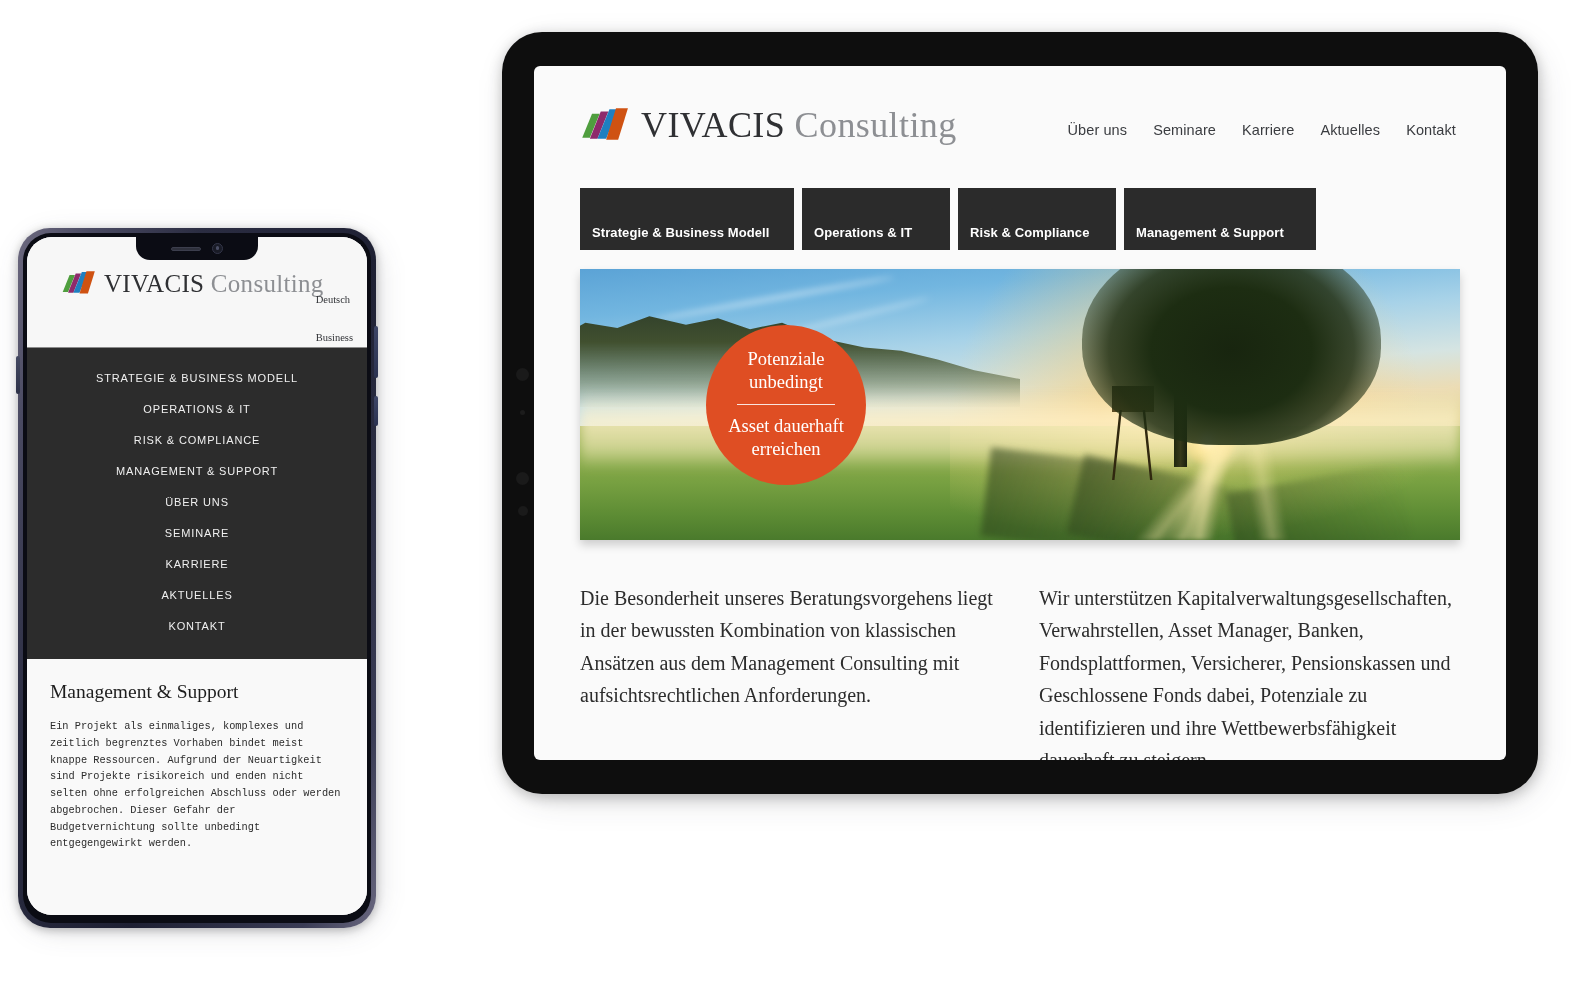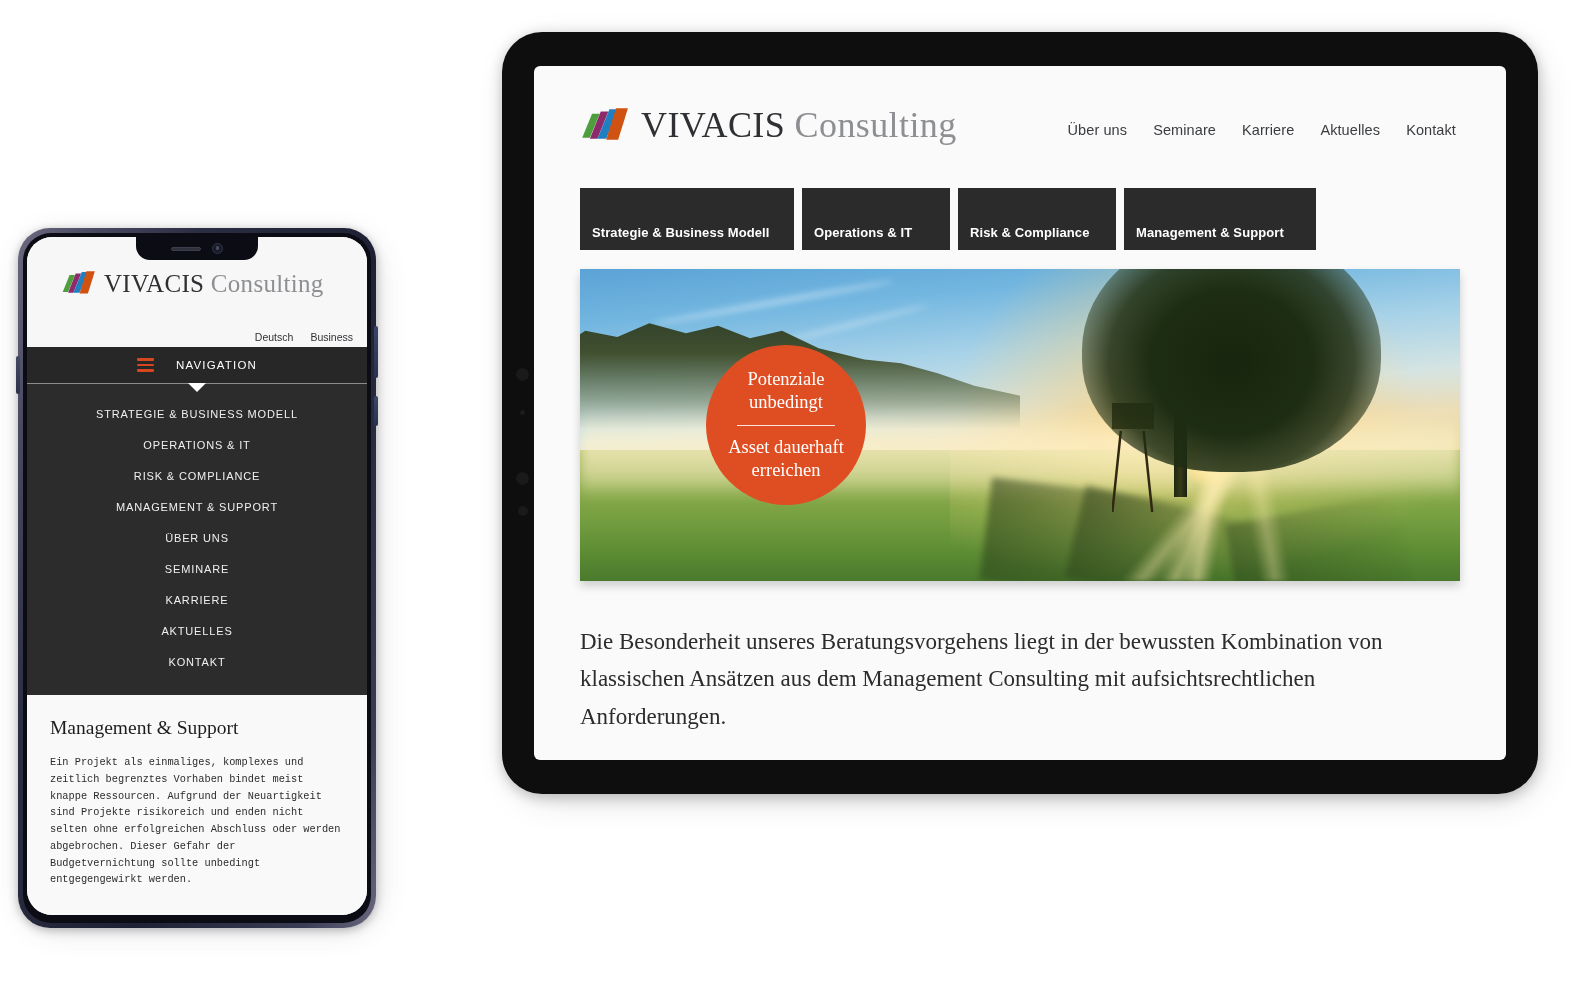--- a/index.html
+++ b/index.html
@@ -158,24 +158,25 @@
     white-space: nowrap;
   }
   .ph-logo-text .lt-bold { color: #2f3033; }
   .ph-logo-text .lt-light { color: #8d8f93; }
 
   .ph-lang {
     position: absolute;
     right: 14px;
     bottom: 4px;
     display: flex;
-    gap: 17px;
+    gap: 27px;
     font-size: 10.5px;
     color: #303236;
-    font-family: Liberation Sans, sans-serif;
+    font-family: Liberation Serif, serif;
+    flex-direction: column;
   }
 
   .ph-navbar {
     background: #272727;
     height: 36px;
     display: flex;
     align-items: center;
     justify-content: center;
     gap: 22px;
     position: relative;
@@ -357,21 +358,21 @@
     letter-spacing: 0.1px;
     white-space: nowrap;
   }
   .tb-tab.t1 { width: 214px; height: 62px; }
   .tb-tab.t2 { width: 148px; height: 62px; }
   .tb-tab.t3 { width: 158px; height: 62px; }
   .tb-tab.t4 { width: 192px; height: 62px; }
 
   .tb-hero {
     margin: 19px 46px 0 46px;
-    height: 312px;
+    height: 271px;
     position: relative;
     overflow: hidden;
     box-shadow: 0 5px 9px rgba(0,0,0,0.18);
   }
   .hero-sky {
     position: absolute; inset: 0;
     background:
       radial-gradient(circle at 69% 58%, rgba(255,228,150,0.95) 0%, rgba(255,206,110,0.55) 14%, rgba(255,200,120,0.0) 38%),
       linear-gradient(175deg,
         #5ba3d6 0%,
@@ -531,21 +532,21 @@
   }
 
   .tb-cols {
     display: flex;
     gap: 38px;
     padding: 42px 46px 0 46px;
     font-family: "Liberation Serif", serif;
   }
   .tb-col {
     flex: 1;
-    font-size: 23px;
+    font-size: 20px;
     line-height: 1.62;
     color: #2c2c2c;
   }
 
   
   svg.logo-ph { width: 34px; height: 26px; }
   svg.logo-tb { width: 48px; height: 37px; }
 </style>
 </head>
 <body>
@@ -579,29 +580,20 @@
                   </svg>
                 </span>
                 <span class="ph-logo-text"><span class="lt-bold">VIVACIS</span> <span class="lt-light">Consulting</span></span>
               </div>
               <div class="ph-lang">
                 <span>Deutsch</span>
                 <span>Business</span>
               </div>
             </div>
 
-            <div class="ph-navbar">
-              <span class="burger">
-                  <i></i>
-                  <i></i>
-                  <i></i>
-                </span>
-              <span class="ph-navbar-label">NAVIGATION</span>
-              <span class="ph-nav-arrow"></span>
-            </div>
             <div class="ph-nav-sep"></div>
 
             <div class="ph-menu">
               <div class="ph-menu-item">STRATEGIE &amp; BUSINESS MODELL</div>
               <div class="ph-menu-item">OPERATIONS &amp; IT</div>
               <div class="ph-menu-item">RISK &amp; COMPLIANCE</div>
               <div class="ph-menu-item">MANAGEMENT &amp; SUPPORT</div>
               <div class="ph-menu-item">ÜBER UNS</div>
               <div class="ph-menu-item">SEMINARE</div>
               <div class="ph-menu-item">KARRIERE</div>
@@ -685,20 +677,21 @@
               <div class="hero-badge-rule"></div>
               <div class="hero-badge-bottom">
                 <div>Asset dauerhaft</div>
                 <div>erreichen</div>
               </div>
             </div>
           </div>
 
           <div class="tb-cols">
             <div class="tb-col">Die Besonderheit unseres Beratungsvorgehens liegt in der bewussten Kombination von klassischen Ansätzen aus dem Management Consulting mit aufsichtsrechtlichen Anforderungen.</div>
+            <div class="tb-col">Wir unterstützen Kapitalverwaltungsgesellschaften, Verwahrstellen, Asset Manager, Banken, Fondsplattformen, Versicherer, Pensionskassen und Geschlossene Fonds dabei, Potenziale zu identifizieren und ihre Wettbewerbsfähigkeit dauerhaft zu steigern.</div>
           </div>
 
         </div>
       </div>
     </div>
   </div>
 
 </div>
 
 </body></html>

